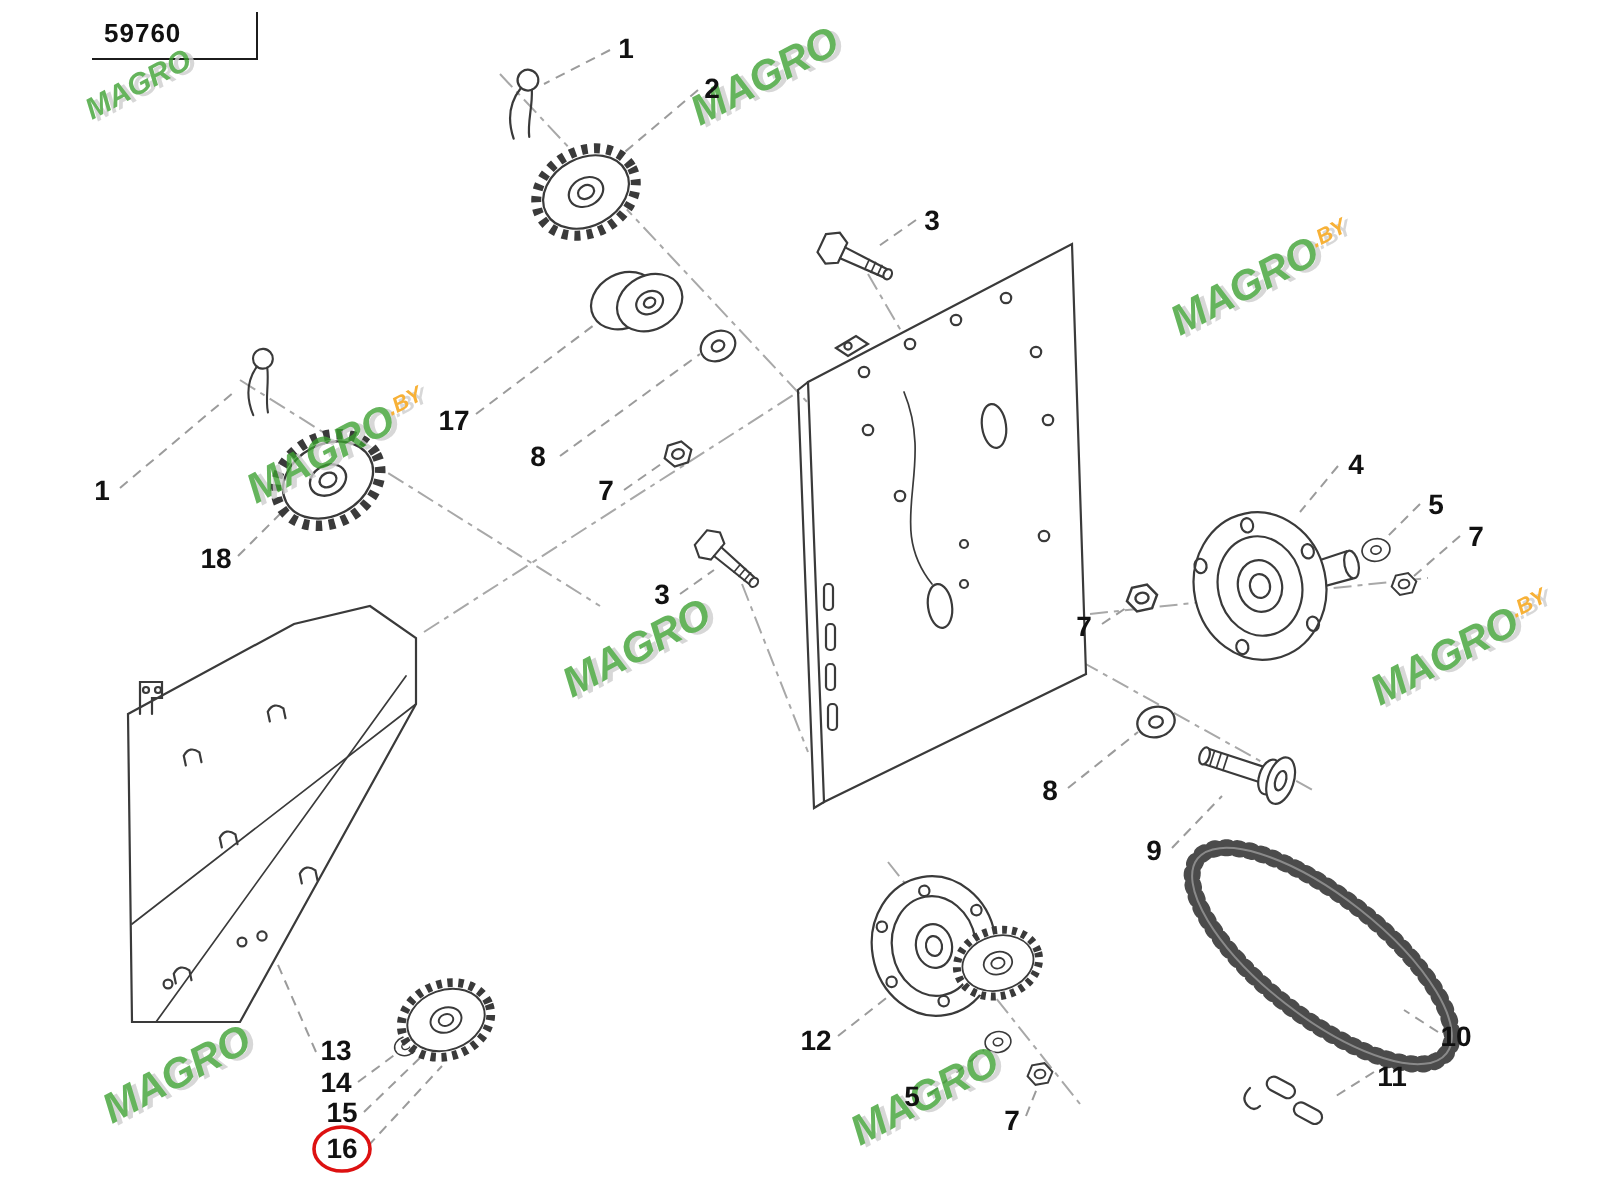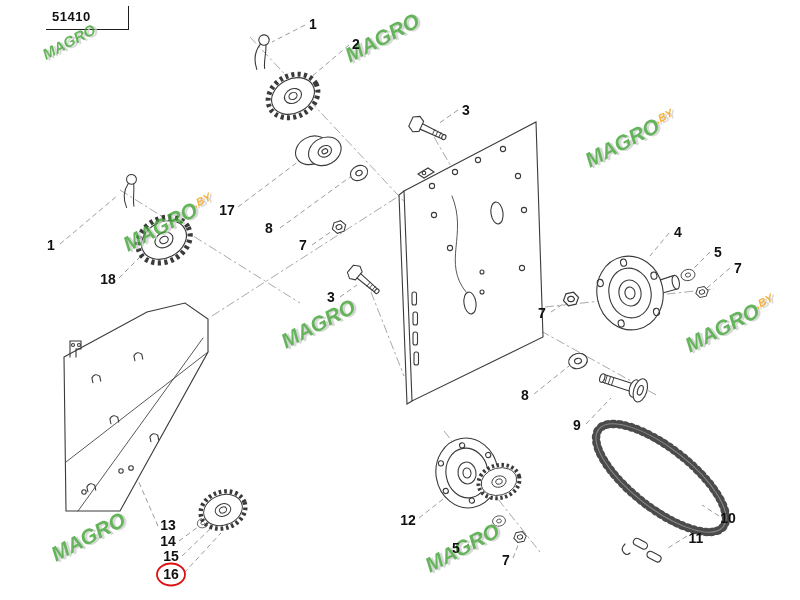--- a/index.html
+++ b/index.html
@@ -23,21 +23,21 @@
   .wm-suffix{font-size:11px;fill:#f59c00;}
   .chain-ring{fill:none;stroke:#4b4b4b;stroke-width:8.5;stroke-dasharray:1.5 4.6;stroke-linecap:round;}
   .chain-mid{fill:none;stroke:#8a8a8a;stroke-width:1;}
   .hl{fill:none;stroke:#dd1111;stroke-width:1.8;}
 </style>
 </head>
 <body>
 
 <div class="page">
 
-  <div class="part-no">51410</div>
+  <div class="part-no">59760</div>
 
   <svg width="800" height="600" viewBox="0 0 800 600">
 
     <defs>
       <g id="def-sprocket">
         <ellipse rx="26" ry="20.5" class="teeth"></ellipse>
         <ellipse rx="22.5" ry="17" class="fill"></ellipse>
         <ellipse rx="9" ry="7" class="fill"></ellipse>
         <ellipse rx="4.2" ry="3.3" class="fill"></ellipse>
       </g>

